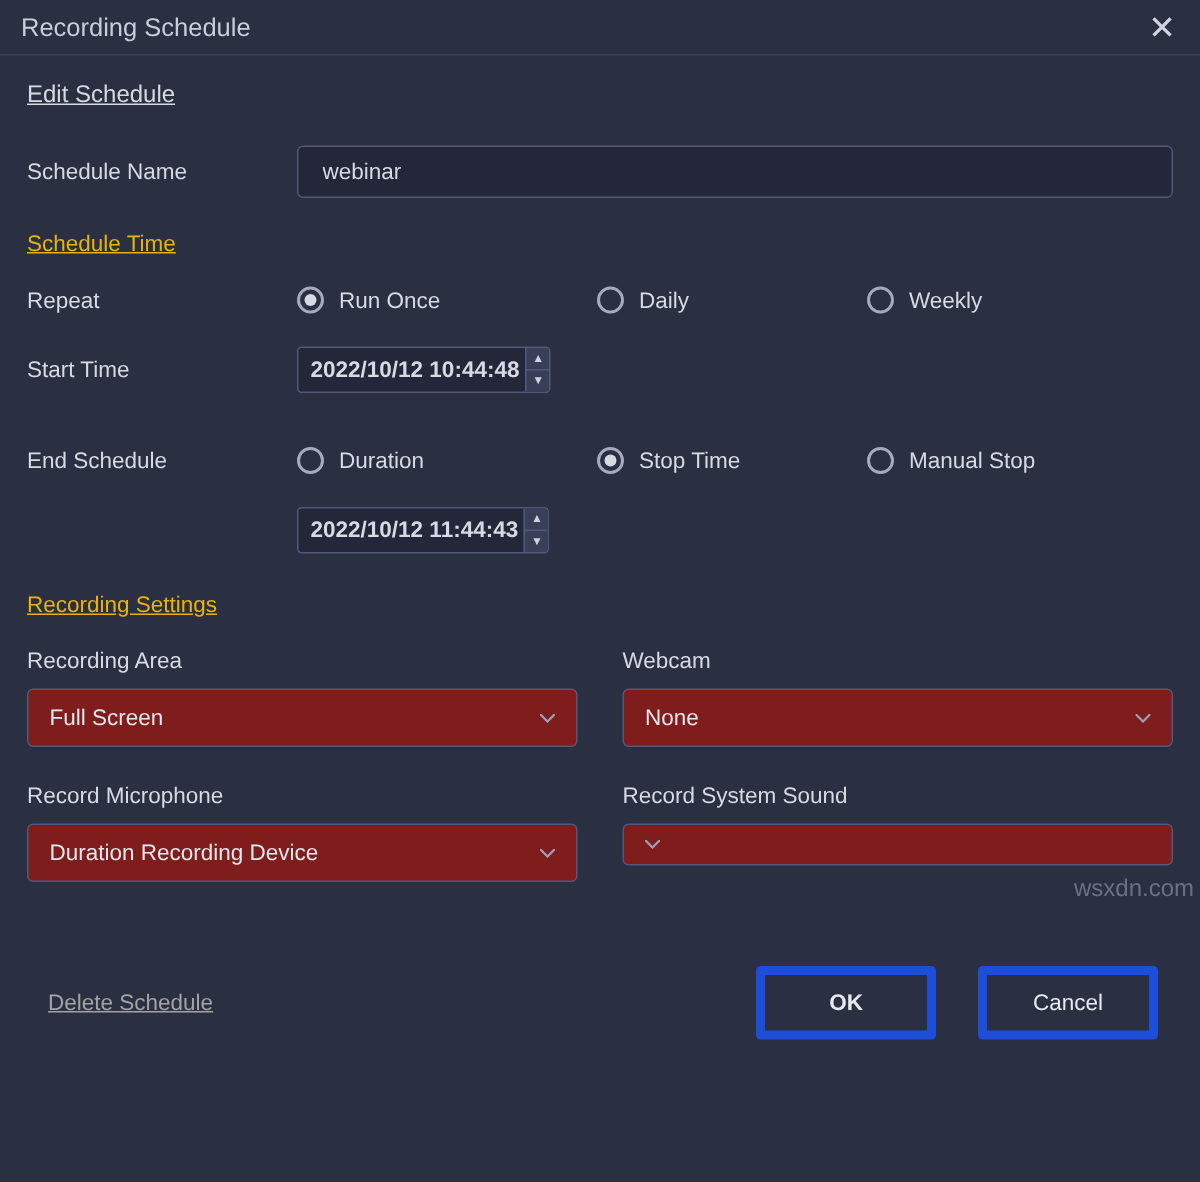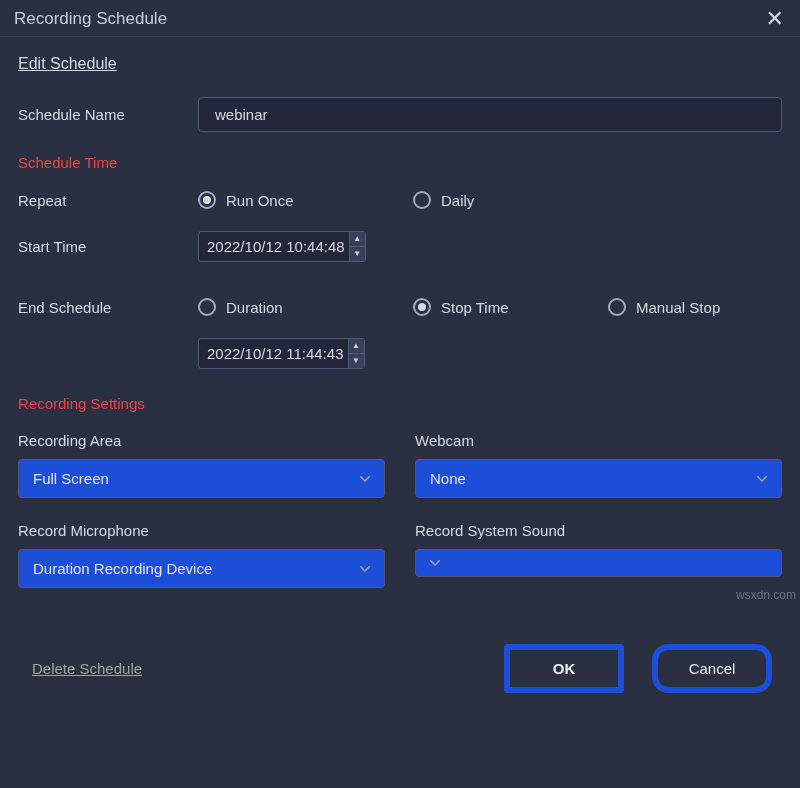--- a/index.html
+++ b/index.html
@@ -6,48 +6,48 @@
     body { background: #2a2f42; width: 800px; height: 788px; color: #e0e2ea; overflow: hidden; }
     .dialog { width: 800px; height: 604px; background: #2a2f42; position: relative; }
     .titlebar { display: flex; align-items: center; justify-content: space-between; padding: 8px 12px 6px 14px; border-bottom: 1px solid #3a3f55; }
     .titlebar-title { font-size: 17px; color: #c9ccd9; font-weight: 400; }
     .close { font-size: 22px; color: #d3d5de; cursor: pointer; padding: 0 4px; line-height: 1; }
     .content { padding: 18px 18px 0 18px; }
     .subtitle { font-size: 16px; color: #d7d9e3; margin-bottom: 24px; text-decoration: underline; }
     .row { display: flex; align-items: center; margin-bottom: 22px; }
     .row-label { width: 180px; font-size: 15px; color: #d7d9e3; }
     .text-input { flex: 1; background: #232739; border: 1px solid #52587a; border-radius: 4px; padding: 8px 16px; color: #d7d9e3; font-size: 15px; outline: none; }
-    .section-title { font-size: 15px; color: #ef4444; margin: 18px 0 20px 0; }
-    .radio-group { display: flex; flex: 1; gap: 15px; }
+    .section-title { font-size: 15px; color: #eab308; margin: 18px 0 20px 0; text-decoration: underline; }
+    .radio-group { display: flex; flex: 1; gap: 0; }
     .radio-item { display: flex; align-items: center; gap: 10px; cursor: pointer; }
     .radio-item.ri1 { width: 200px; }
     .radio-item.ri2 { width: 180px; }
     .radio-item.ri3 { flex: 1; }
     .radio-outer { width: 18px; height: 18px; border: 2px solid #a6aabf; border-radius: 50%; display: flex; align-items: center; justify-content: center; flex-shrink: 0; }
     .radio-inner { width: 8px; height: 8px; border-radius: 50%; background: #d7d9e3; display: none; }
     .radio-item.checked .radio-inner { display: block; }
     .radio-label { font-size: 15px; color: #d7d9e3; }
-    .datetime-box { display: inline-flex; align-items: stretch; background: #232739; border: 1px solid #52587a; border-radius: 3px; overflow: hidden; margin-left: 180px; }
+    .datetime-box { display: inline-flex; align-items: stretch; background: #232739; border: 1px solid #52587a; border-radius: 3px; overflow: hidden; margin-left: 180px; font-weight: bold; }
     .row .datetime-box { margin-left: 0; }
     .dtbox-text { padding: 6px 4px 6px 8px; color: #d7d9e3; font-size: 15px; }
     .dtbox-spin { display: flex; flex-direction: column; border-left: 1px solid #52587a; background: #3a3f58; width: 16px; }
     .dtbox-spin span { font-size: 8px; text-align: center; color: #cfd2df; height: 50%; display: flex; align-items: center; justify-content: center; cursor: pointer; line-height:1;}
     .dtbox-spin span:first-child { border-bottom: 1px solid #52587a; }
     .settings-grid { display: grid; grid-template-columns: 1fr 1fr; gap: 0 30px; margin-top: 4px; }
     .setting-block { margin-bottom: 24px; }
     .setting-label { font-size: 15px; color: #d7d9e3; margin-bottom: 10px; }
-    .select { background: #1d4ed8; border: 1px solid #52587a; border-radius: 4px; padding: 10px 14px; display: flex; align-items: center; justify-content: space-between; cursor: pointer; }
+    .select { background: #7f1d1d; border: 1px solid #52587a; border-radius: 4px; padding: 10px 14px; display: flex; align-items: center; justify-content: space-between; cursor: pointer; }
     .select-text { font-size: 15px; color: #e4e6ee; }
     .select-caret svg { display:block; }
     .footer { display: flex; align-items: center; gap: 18px; padding: 20px 0 0 0; margin-top: 12px; }
     .delete-link { font-size: 15px; color: #a3a3a3; text-decoration: underline; cursor: pointer; margin-left: 14px; margin-right: auto; }
     .btn { background: #2a2f42; border: 6px solid #1d4ed8; color: #e8eaf1; font-size: 15px; padding: 10px 0; border-radius: 3px; cursor: pointer; margin-right: 10px; text-align:center;}
     .btn.ok { width: 120px; font-weight: 600; }
-    .btn.cancel { width: 120px; border-radius: 16px; }
-    .watermark { position: absolute; right: 4px; bottom: 2px; font-size: 12px; color: #6b7087; }
+    .btn.cancel { width: 120px; }
+    .watermark { position: absolute; right: 4px; bottom: 2px; font-size: 16px; color: #6b7087; }
     .spacer-row { height: 18px; }
     .end-time-row { margin-bottom: 26px; }
     .row.nobm { margin-bottom: 18px; }
   </style>
 </head>
 <body>
 
 <div class="dialog">
   <div class="titlebar">
     <div class="titlebar-title">Recording Schedule</div>
@@ -69,20 +69,24 @@
       <div class="radio-group">
         <div class="radio-item ri1 checked">
           <span class="radio-outer">
               <span class="radio-inner"></span>
             </span>
           <span class="radio-label">Run Once</span>
         </div>
         <div class="radio-item ri2">
           <span class="radio-outer"></span>
           <span class="radio-label">Daily</span>
+        </div>
+        <div class="radio-item ri3">
+          <span class="radio-outer"></span>
+          <span class="radio-label">Weekly</span>
         </div>
       </div>
     </div>
 
     <div class="row nobm">
       <div class="row-label">Start Time</div>
       <div class="datetime-box">
         <span class="dtbox-text">2022/10/12 10:44:48</span>
         <span class="dtbox-spin">
           <span>▲</span>

